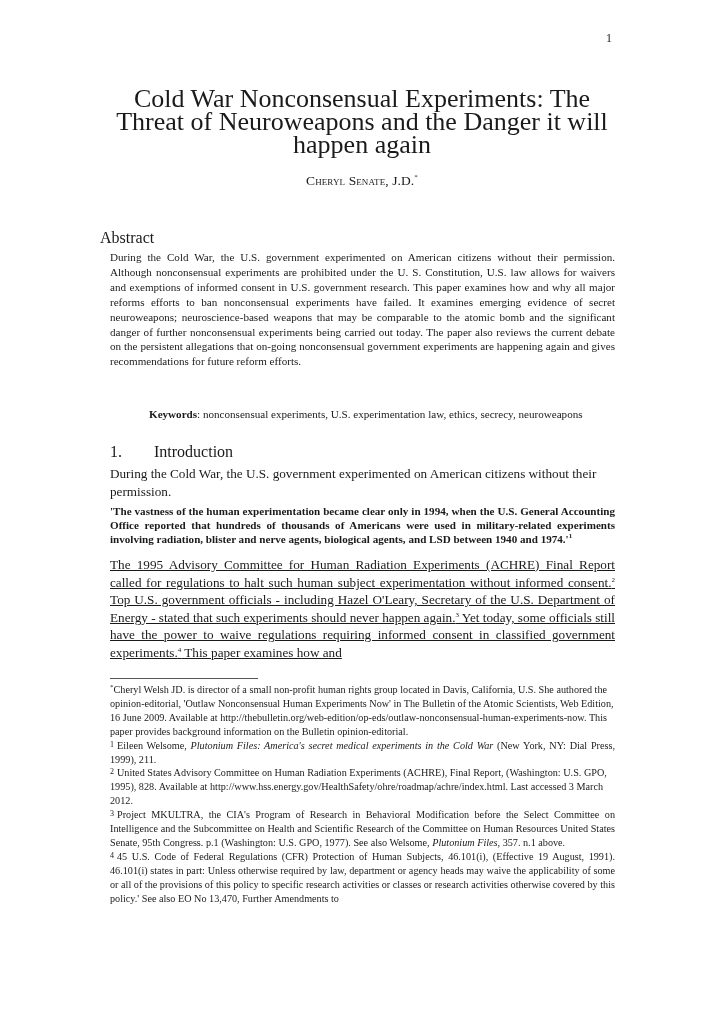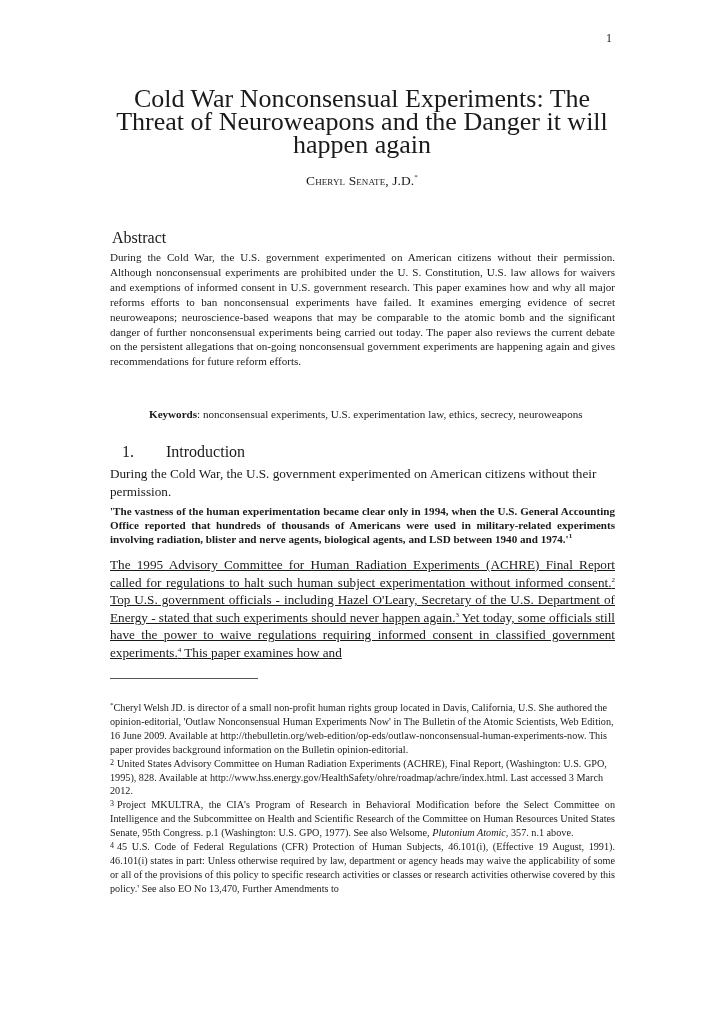--- a/index.html
+++ b/index.html
@@ -4,37 +4,37 @@
 <style>
   html, body { margin: 0; padding: 0; background: #ffffff; }
   body { width: 724px; height: 1024px; position: relative; overflow: hidden;
          font-family: "Liberation Serif", "DejaVu Serif", serif; color: #1a1a1a; }
   .page-number { position: absolute; top: 31px; left: 606px; font-size: 12px; }
   .title { position: absolute; top: 87px; left: 110px; width: 504px; text-align: center;
            font-size: 26px; line-height: 23px; }
   .author { position: absolute; top: 173px; left: 110px; width: 504px; text-align: center;
             font-size: 13.5px; font-variant: small-caps; letter-spacing: 0.1px; }
   .author sup { font-size: 7px; vertical-align: 6px; }
-  .abstract-heading { position: absolute; top: 229px; left: 112px; font-size: 16px; text-align: right; }
+  .abstract-heading { position: absolute; top: 229px; left: 100px; font-size: 16px; text-align: right; }
   .abstract-body { position: absolute; top: 250px; left: 110px; width: 505px;
                    font-size: 11.1px; line-height: 14.9px; text-align: justify; }
   .keywords { position: absolute; top: 407px; left: 110px; width: 505px;
               font-size: 11.1px; line-height: 14px; }
   .keywords b { font-weight: bold; margin-left: 39px; }
-  .section-heading { position: absolute; top: 443px; left: 122px; font-size: 16px; }
+  .section-heading { position: absolute; top: 443px; left: 110px; font-size: 16px; }
   .section-heading .num { display: inline-block; width: 44px; }
   .intro-lead { position: absolute; top: 465px; left: 110px; width: 505px;
                 font-size: 13.2px; line-height: 17.5px; }
   .quote { position: absolute; top: 504px; left: 110px; width: 505px;
            font-size: 11.1px; line-height: 14.2px; text-align: justify; font-weight: bold; }
   .intro-body { position: absolute; top: 556px; left: 110px; width: 505px;
                 font-size: 13.2px; line-height: 17.6px; text-align: justify; text-decoration: underline; }
   sup { font-size: 7px; line-height: 0; vertical-align: 5px; }
   .fn-rule { position: absolute; top: 678px; left: 110px; width: 148px; height: 1px; background: #555; }
-  .footnotes { position: absolute; top: 701px; left: 110px; width: 505px;
+  .footnotes { position: absolute; top: 683px; left: 110px; width: 505px;
                font-size: 10.2px; line-height: 13.9px; }
   .fn { margin: 0; }
   .fn.justify { text-align: justify; }
   .fn .mark { font-size: 7px; vertical-align: 4px; line-height: 0; }
   .fn .num { font-size: 8px; vertical-align: 2px; line-height: 0; margin-right: 3px; }
   i { font-style: italic; }
 </style>
 </head>
 <body>
 
@@ -66,22 +66,25 @@
 <div class="intro-body">
   <span>The 1995 Advisory Committee for Human Radiation Experiments (ACHRE) Final Report called for regulations to halt such human subject experimentation without informed consent.</span><sup>2</sup><span> Top U.S. government officials - including Hazel O'Leary, Secretary of the U.S. Department of Energy - stated that such experiments should never happen again.</span><sup>3</sup><span> Yet today, some officials still have the power to waive regulations requiring informed consent in classified government experiments.</span><sup>4</sup><span> This paper examines how and</span>
 </div>
 
 <div class="fn-rule"></div>
 
 <div class="footnotes">
   <p class="fn">
     <span class="mark">*</span><span>Cheryl Welsh JD. is director of a small non-profit human rights group located in Davis, California, U.S. She authored the opinion-editorial, 'Outlaw Nonconsensual Human Experiments Now' in The Bulletin of the Atomic Scientists, Web Edition, 16 June 2009. Available at http://thebulletin.org/web-edition/op-eds/outlaw-nonconsensual-human-experiments-now. This paper provides background information on the Bulletin opinion-editorial.</span>
   </p>
+  <p class="fn justify">
+    <span class="num">1</span><span>Eileen Welsome, </span><i>Plutonium Files: America's secret medical experiments in the Cold War</i><span> (New York, NY: Dial Press, 1999), 211.</span>
+  </p>
   <p class="fn">
     <span class="num">2</span><span>United States Advisory Committee on Human Radiation Experiments (ACHRE), Final Report, (Washington: U.S. GPO, 1995), 828. Available at http://www.hss.energy.gov/HealthSafety/ohre/roadmap/achre/index.html. Last accessed 3 March 2012.</span>
   </p>
   <p class="fn justify">
-    <span class="num">3</span><span>Project MKULTRA, the CIA's Program of Research in Behavioral Modification before the Select Committee on Intelligence and the Subcommittee on Health and Scientific Research of the Committee on Human Resources United States Senate, 95th Congress. p.1 (Washington: U.S. GPO, 1977). See also Welsome, </span><i>Plutonium Atomic</i><span>, 357. n.1 above.</span>
+    <span class="num">3</span><span>Project MKULTRA, the CIA's Program of Research in Behavioral Modification before the Select Committee on Intelligence and the Subcommittee on Health and Scientific Research of the Committee on Human Resources United States Senate, 95th Congress. p.1 (Washington: U.S. GPO, 1977). See also Welsome, </span><i>Plutonium Files</i><span>, 357. n.1 above.</span>
   </p>
   <p class="fn justify">
     <span class="num">4</span><span>45 U.S. Code of Federal Regulations (CFR) Protection of Human Subjects, 46.101(i), (Effective 19 August, 1991). 46.101(i) states in part: Unless otherwise required by law, department or agency heads may waive the applicability of some or all of the provisions of this policy to specific research activities or classes or research activities otherwise covered by this policy.' See also EO No 13,470, Further Amendments to</span>
   </p>
 </div>
 
 </body></html>

